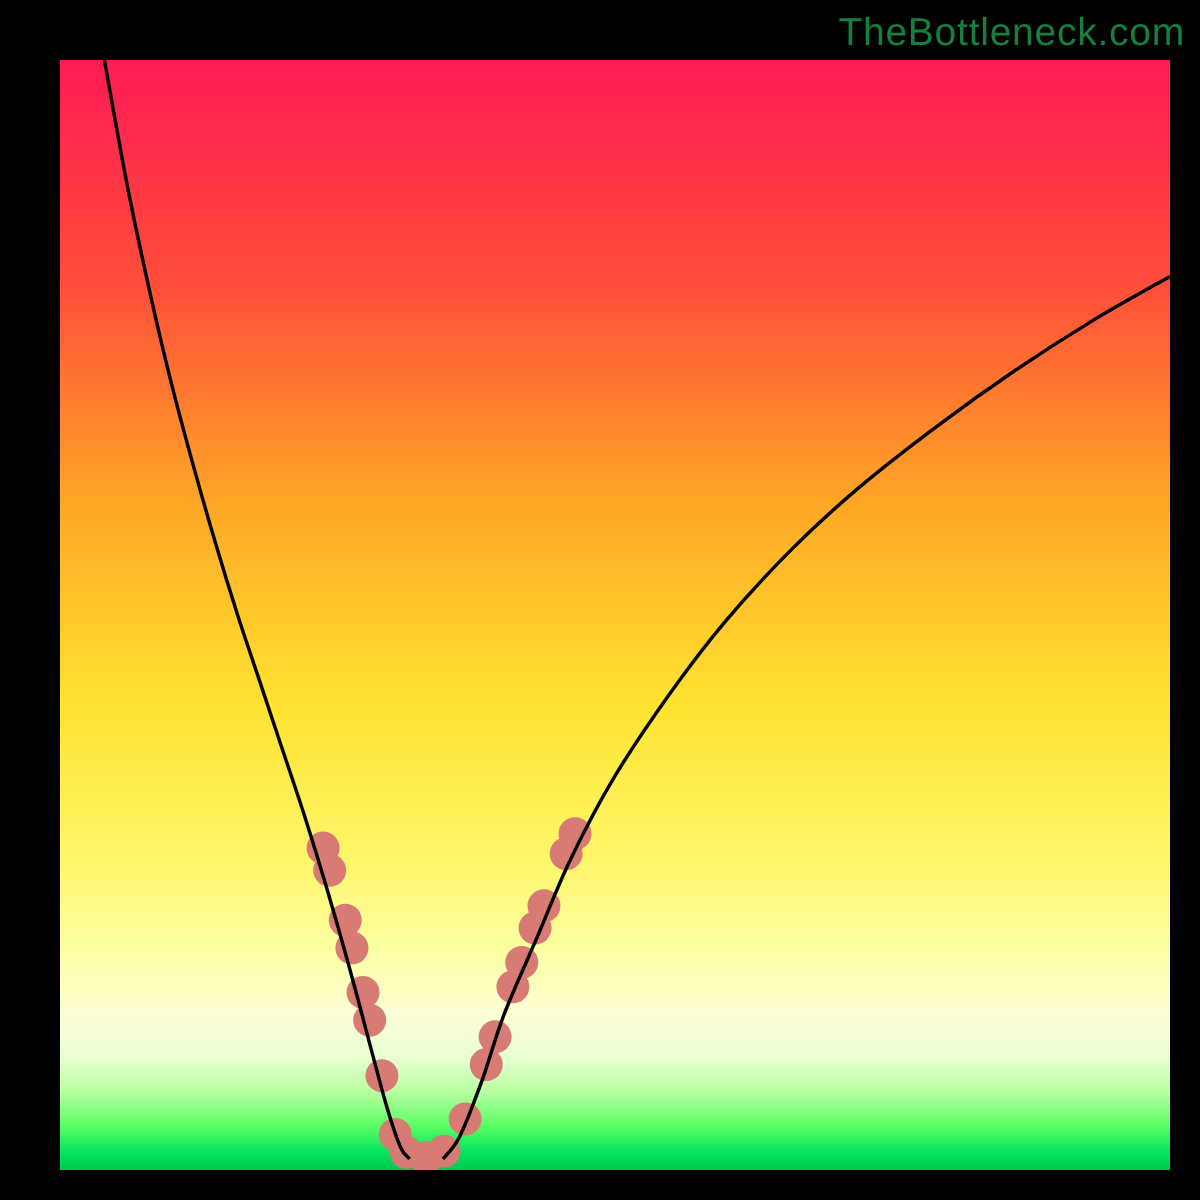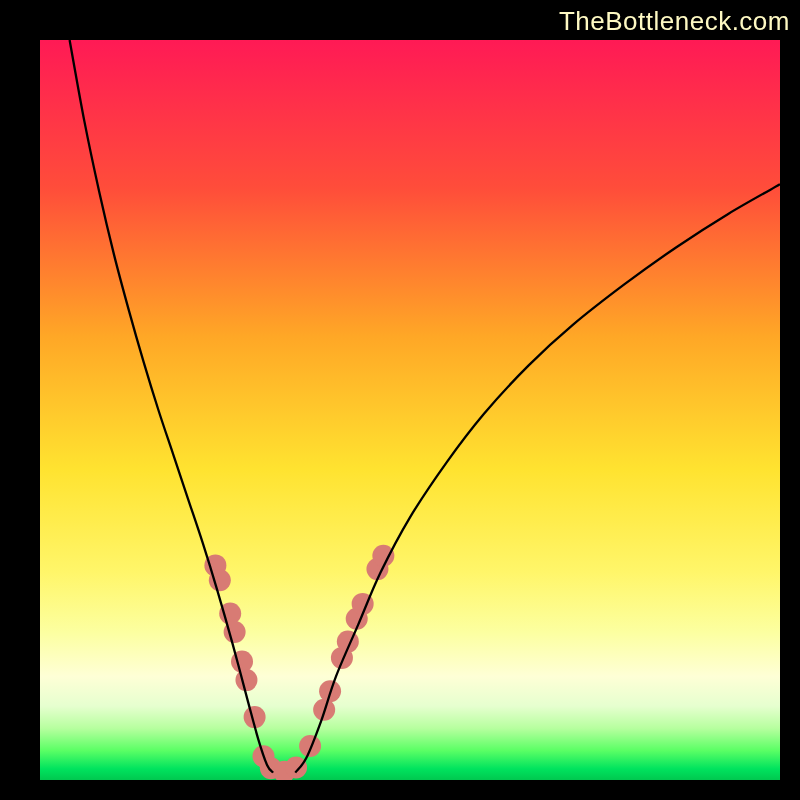--- a/index.html
+++ b/index.html
@@ -17,21 +17,21 @@
     width: 800px;
     height: 800px;
     background: #000;
   }
   .watermark {
     position: absolute;
     top: 6px;
     right: 10px;
     font-family: Arial, Helvetica, sans-serif;
     font-size: 26px;
-    color: #fef9c3;
+    color: #15803d;
     letter-spacing: 0.5px;
     user-select: none;
   }
   svg {
     position: absolute;
     left: 0;
     top: 0;
   }
 </style>
 </head>

